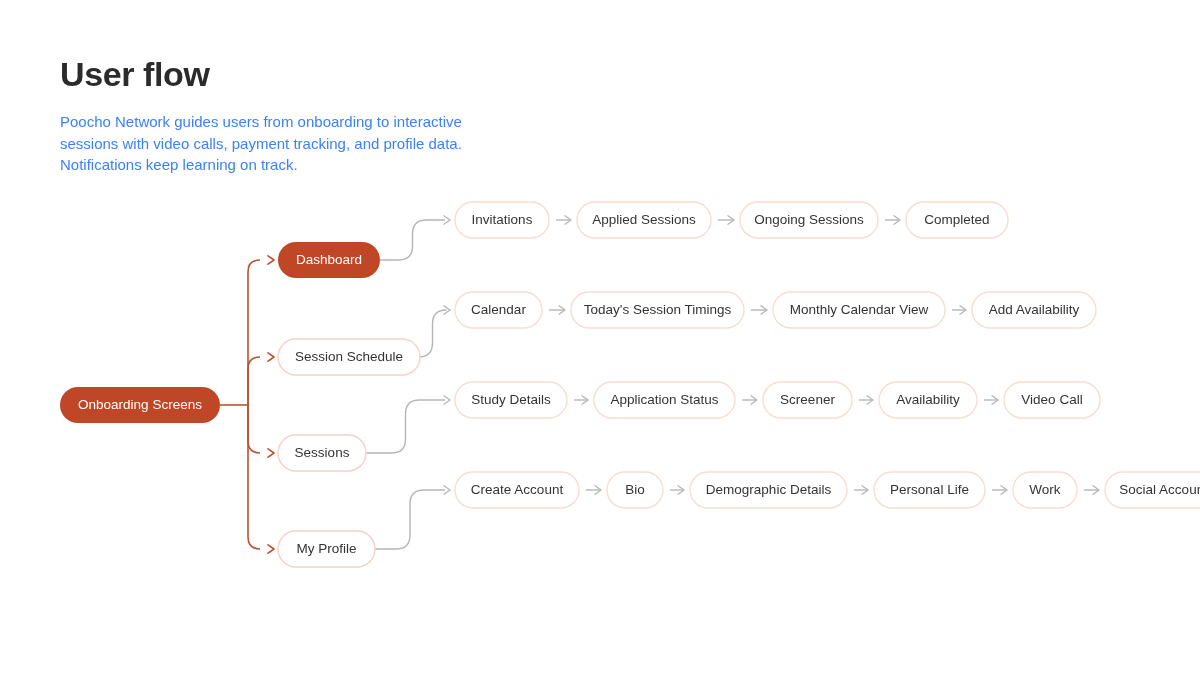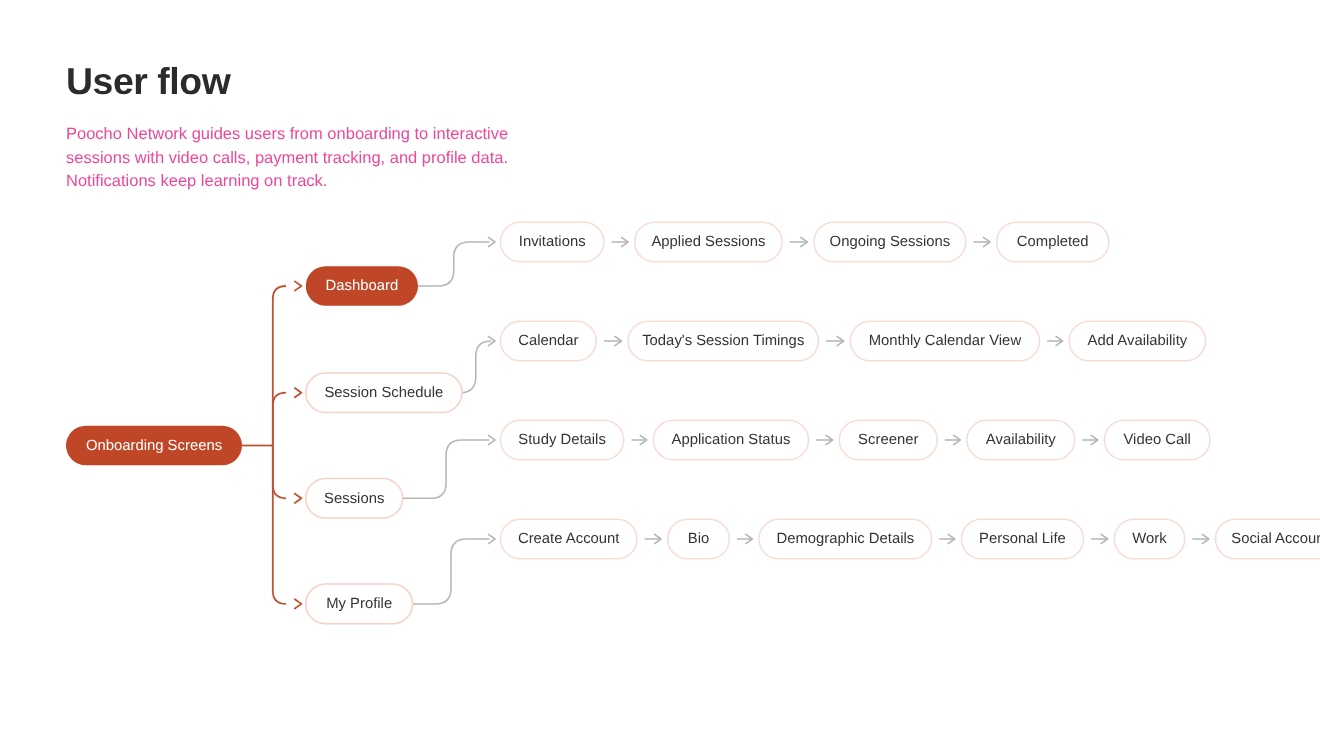--- a/index.html
+++ b/index.html
@@ -27,21 +27,21 @@
     font-size: 34px;
     font-weight: bold;
     letter-spacing: -0.4px;
     color: #2b2b2b;
     margin: 0 0 18px 0;
     line-height: 1.1;
   }
   .page-subtitle {
     font-size: 15px;
     line-height: 21.5px;
-    color: #ec4899;
+    color: #3b82f6;
     margin: 0;
     white-space: pre-line;
     max-width: 470px;
   }
   svg.flow { position: absolute; left: 0; top: 0; }
   .node-rect-filled { fill: #bf4727; stroke: none; }
   .node-rect-outline { fill: #ffffff; stroke: #f6ddd4; stroke-width: 1.4; }
   .node-rect-outline-strong { fill: #ffffff; stroke: #f4d2c6; stroke-width: 1.4; }
   .node-label {
     font-family: "Liberation Sans", sans-serif;

